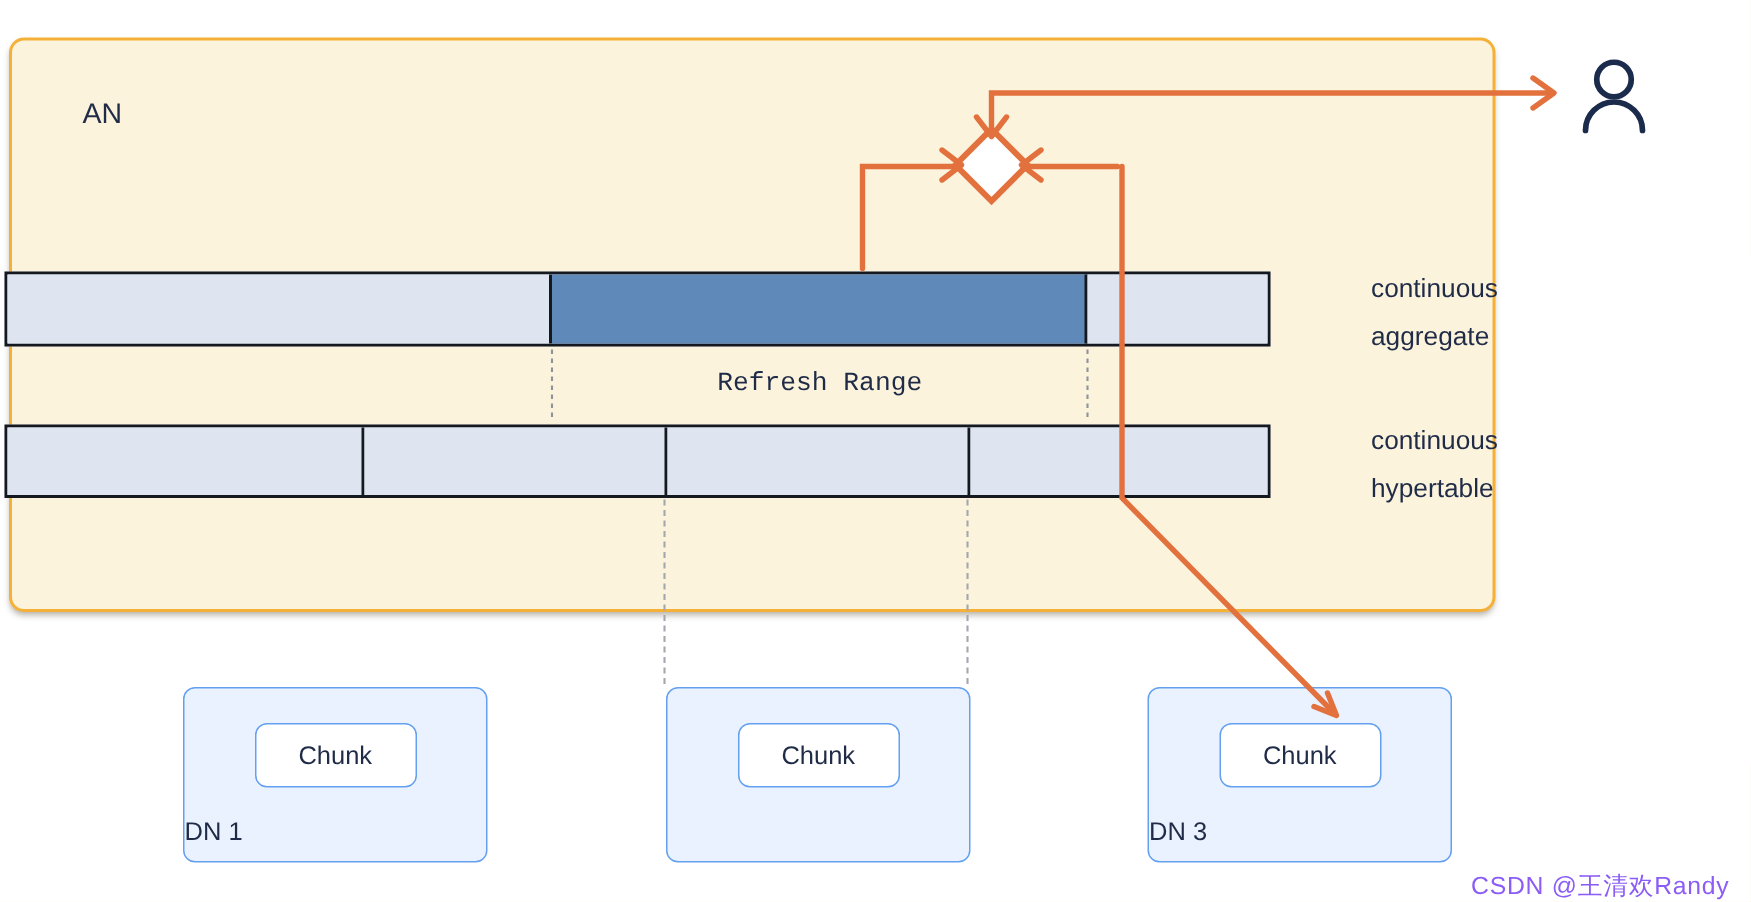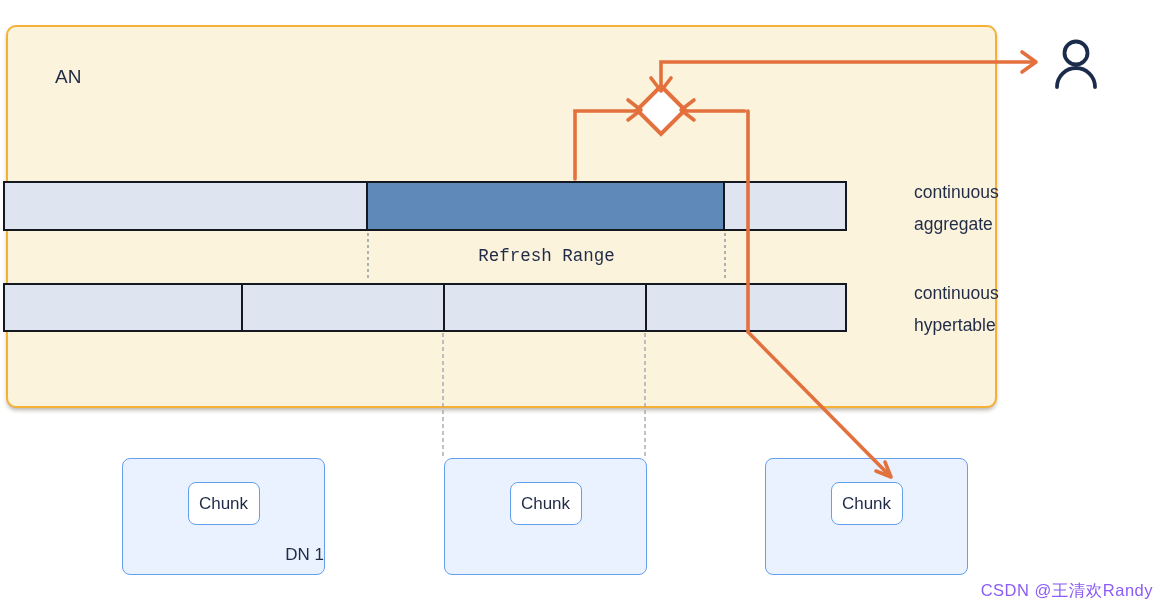--- a/index.html
+++ b/index.html
@@ -37,25 +37,25 @@
 
   
   .dn-box{
     position:absolute;top:458px;width:203px;height:117px;
     background:#E9F2FE;border:1.5px solid #64A0F0;border-radius:8px;
     box-sizing:border-box;z-index:2;
   }
   .dn-1{left:122px;} .dn-2{left:444px;} .dn-3{left:765px;}
   .chunk-box{
     position:absolute;left:50%;transform:translateX(-50%);top:23px;
-    width:72px;height:43px;background:#ffffff;border:1.5px solid #64A0F0;
+    width:108px;height:43px;background:#ffffff;border:1.5px solid #64A0F0;
     border-radius:8px;box-sizing:border-box;
     display:flex;align-items:center;justify-content:center;font-size:17px;
   }
-  .dn-label{position:absolute;left:0;right:0;top:86px;text-align:right;font-size:17px;}
+  .dn-label{position:absolute;left:0;right:0;top:86px;text-align:left;font-size:17px;}
 
   
   .overlay{position:absolute;left:0;top:0;width:1167px;height:601px;z-index:3;pointer-events:none;}
 
   .watermark{
     position:absolute;right:14px;top:580px;font-size:16.5px;color:#8b5cf6;z-index:4;
     letter-spacing:.5px;
   }
 </style>
 </head>
@@ -92,20 +92,21 @@
 
   <div class="dn-box dn-1">
     <div class="chunk-box">Chunk</div>
     <div class="dn-label">DN 1</div>
   </div>
   <div class="dn-box dn-2">
     <div class="chunk-box">Chunk</div>
   </div>
   <div class="dn-box dn-3">
     <div class="chunk-box">Chunk</div>
+    <div class="dn-label">DN 3</div>
   </div>
 
   <svg class="overlay" viewBox="0 0 1167 601">
 
     <g stroke="#8D929C" stroke-width="1.4" stroke-dasharray="3 3" fill="none">
       <path d="M368,233 L368,280"></path>
       <path d="M725,233 L725,280"></path>
     </g>
 
     <g stroke="#A3A7AE" stroke-width="1.4" stroke-dasharray="4 3" fill="none">

